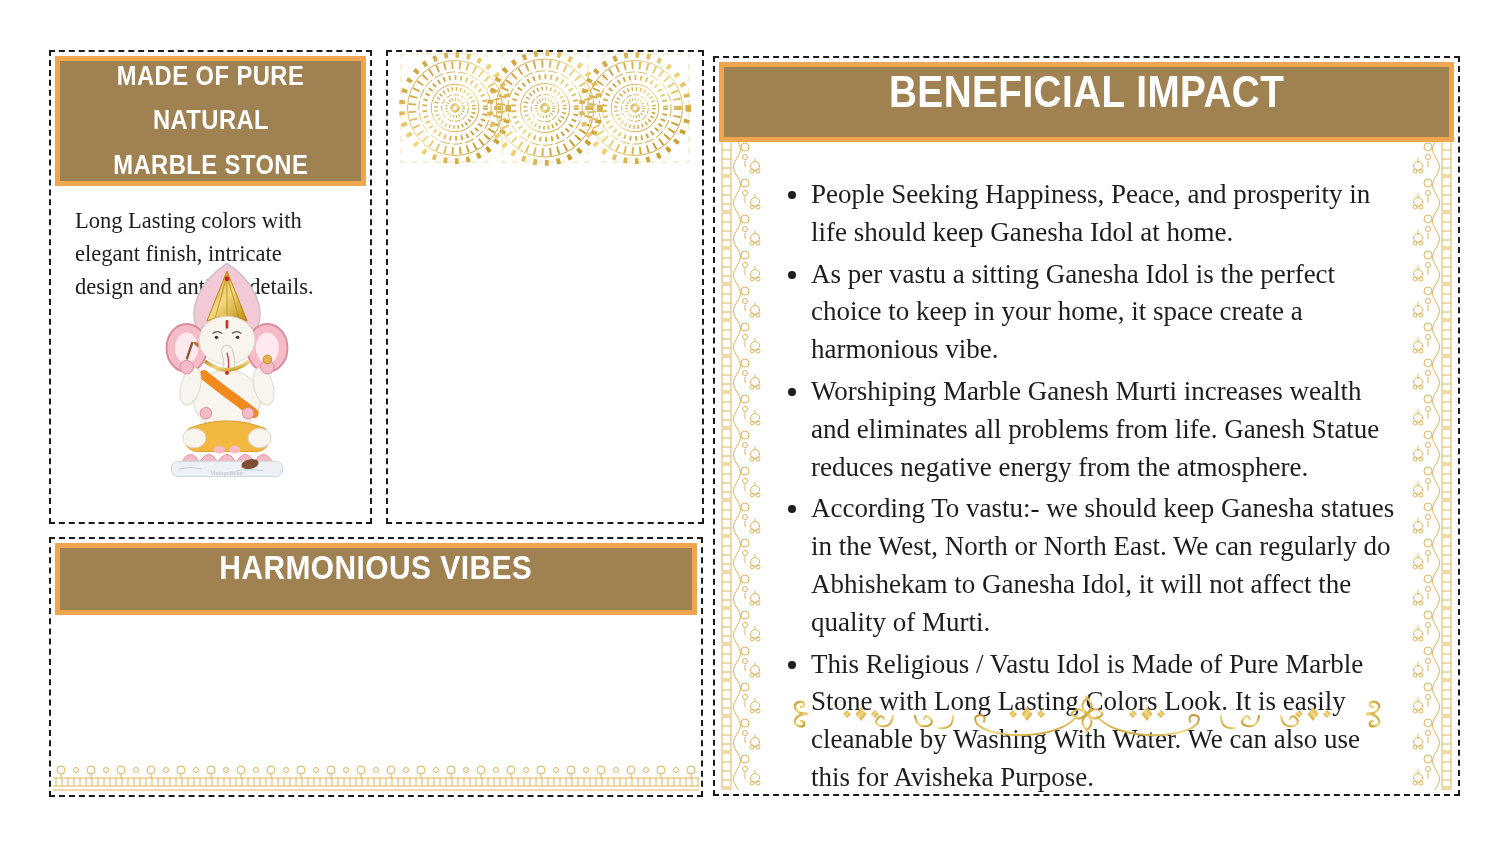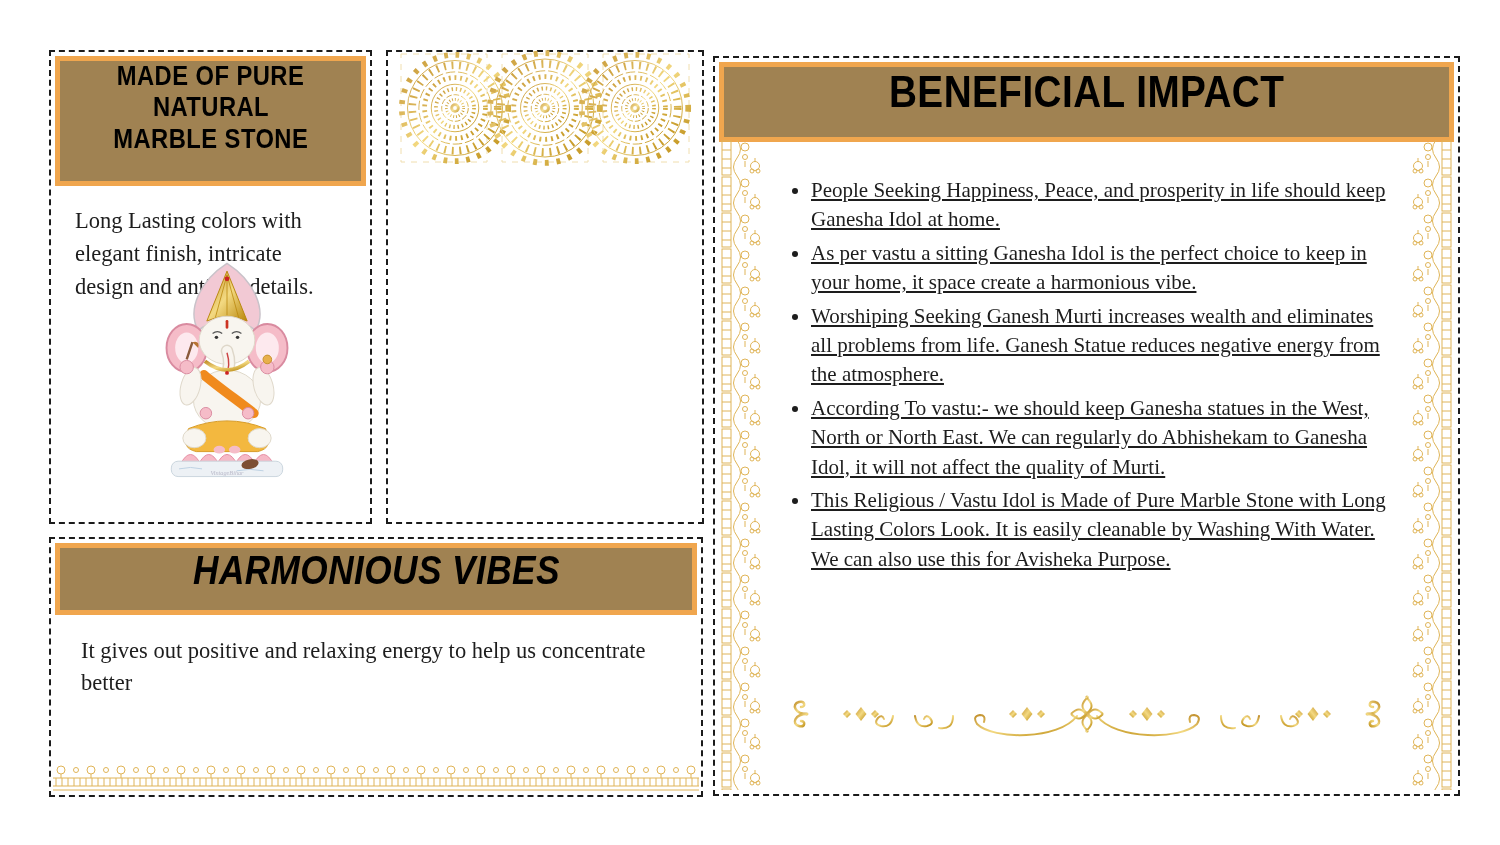--- a/index.html
+++ b/index.html
@@ -10,43 +10,43 @@
   .panel{
     position:absolute;border:2px dashed #1b1b1b;background:#fff;box-sizing:border-box;
   }
   #panel-marble{left:49px;top:50px;width:323px;height:474px;}
   #panel-energy{left:386px;top:50px;width:318px;height:474px;}
   #panel-vibes{left:49px;top:537px;width:654px;height:260px;}
   #panel-impact{left:713px;top:56px;width:747px;height:740px;}
 
   .header{
     background:#A08252;border:5px solid #F0A64E;margin:4px;
-    display:flex;flex-direction:column;justify-content:flex-start;align-items:center;
-    color:#000000;font-family:"Liberation Sans", sans-serif;font-weight:700;
+    display:flex;flex-direction:column;justify-content:space-between;align-items:center;
+    color:#ffffff;font-family:"Liberation Sans", sans-serif;font-weight:700;
     text-align:center;box-sizing:border-box;
   }
   .header .hline{display:inline-block;white-space:pre;transform:scaleX(0.88);letter-spacing:0.5px;}
   #panel-marble .header{height:130px;font-size:27px;line-height:1.16;}
   #panel-energy .header{height:130px;font-size:26px;line-height:1.18;}
-  #panel-vibes .header{height:72px;font-size:40px;font-style:italic;}
+  #panel-vibes .header{height:72px;font-size:34px;}
   #panel-impact .header{height:80px;font-size:44px;}
 
   .body-text{padding:14px 24px 0 24px;font-size:22.5px;line-height:1.47;}
   #panel-vibes .body-text{padding:16px 30px 0 30px;line-height:1.43;}
   #panel-vibes .body-text p{margin:0;}
 
   .statue{display:block;margin:-44px 0 0 80px;}
   .mandala-row{display:block;margin:-4px auto 0 auto;}
 
   .lace-bottom{position:absolute;left:2px;bottom:2px;}
   .lace-left{position:absolute;left:4px;top:82px;}
   .lace-right{position:absolute;right:4px;top:82px;}
 
   .impact-content{position:absolute;left:72px;right:62px;top:98px;}
-  .impact-content ul{margin:20px 0 8px 0;padding-left:24px;font-size:21px;line-height:1.4;text-decoration:underline;}
+  .impact-content ul{margin:20px 0 8px 0;padding-left:24px;font-size:27px;line-height:1.4;}
   .impact-content li{margin-bottom:4px;}
 
   .divider{position:absolute;bottom:48px;left:50%;transform:translateX(-50%);}
 </style>
 </head>
 <body>
 
 <svg width="0" height="0" style="position:absolute" aria-hidden="true">
   <defs>
     <linearGradient id="goldg" x1="0" y1="0" x2="1" y2="1">
@@ -206,21 +206,20 @@
         <use href="#mandy" transform="translate(240,60) scale(0.95)"></use>
       </g>
   </svg>
 </div>
 
 <div id="panel-vibes" class="panel">
   <div class="header">
     <span class="hline">HARMONIOUS VIBES</span>
   </div>
   <div class="body-text">
-    <p>It gives out positive and relaxing energy to help us concentrate better</p>
   </div>
   <svg class="lace-bottom" width="646" height="28">
     <rect width="646" height="28" fill="url(#laceh)"></rect>
   </svg>
 </div>
 
 <div id="panel-impact" class="panel">
   <div class="header">
     <span class="hline">BENEFICIAL IMPACT</span>
   </div>
@@ -229,21 +228,21 @@
   </svg>
   <svg class="lace-right" width="44" height="650">
     <g transform="translate(44,0) scale(-1,1)">
         <rect width="44" height="650" fill="url(#lacev)"></rect>
       </g>
   </svg>
   <div class="impact-content">
     <ul>
       <li>People Seeking Happiness, Peace, and prosperity in life should keep Ganesha Idol at home.</li>
       <li>As per vastu a sitting Ganesha Idol is the perfect choice to keep in your home, it space create a harmonious vibe.</li>
-      <li>Worshiping Seeking Ganesh Murti increases wealth and eliminates all problems from life. Ganesh Statue reduces negative energy from the atmosphere.</li>
+      <li>Worshiping Marble Ganesh Murti increases wealth and eliminates all problems from life. Ganesh Statue reduces negative energy from the atmosphere.</li>
       <li>According To vastu:- we should keep Ganesha statues in the West, North or North East. We can regularly do Abhishekam to Ganesha Idol, it will not affect the quality of Murti.</li>
       <li>This Religious / Vastu Idol is Made of Pure Marble Stone with Long Lasting Colors Look. It is easily cleanable by Washing With Water. We can also use this for Avisheka Purpose.</li>
     </ul>
   </div>
   <svg class="divider" width="620" height="52" viewBox="0 0 620 52">
     <use href="#divhalf"></use>
     <use href="#divhalf" transform="translate(620,0) scale(-1,1)"></use>
     <use href="#divcenter" transform="translate(310,20)"></use>
   </svg>
 </div>

